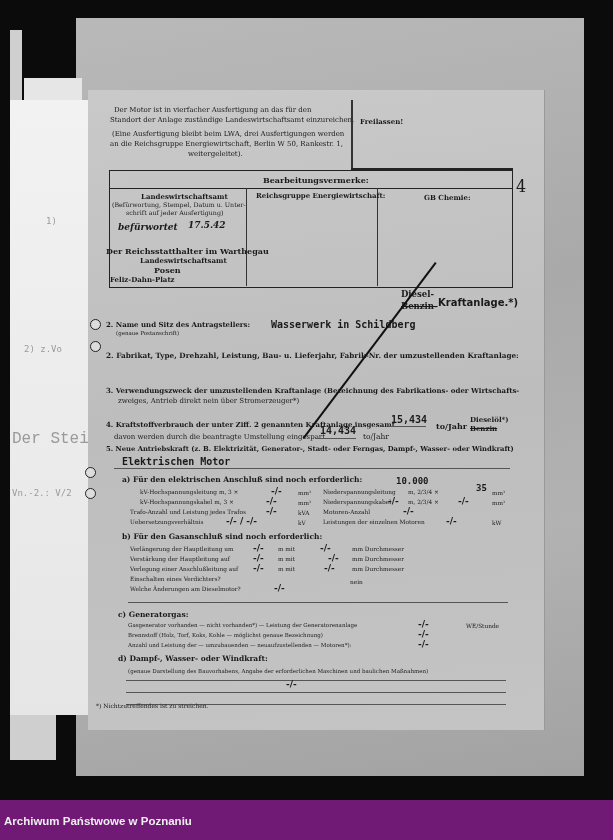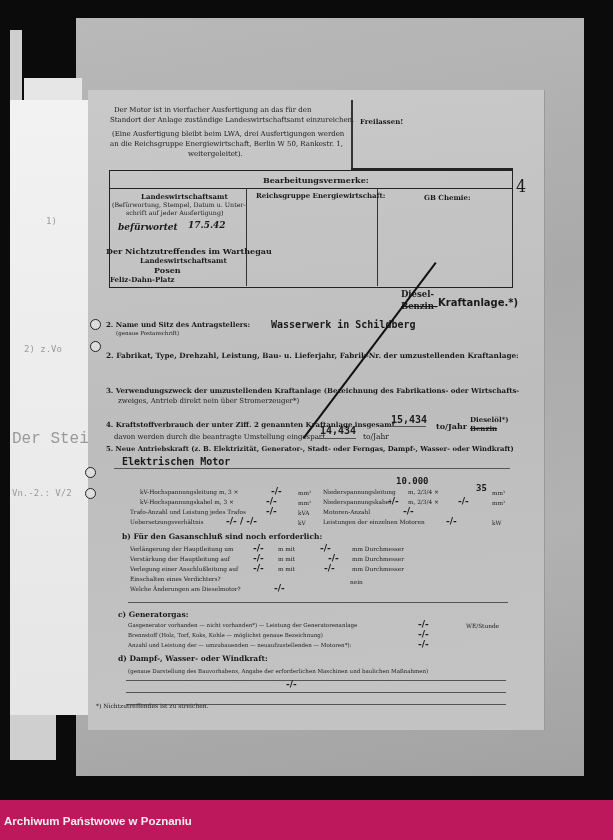--- a/index.html
+++ b/index.html
@@ -17,21 +17,21 @@
   .form { position:absolute; left:88px; top:90px; width:456px; height:640px;
      background:linear-gradient(175deg,#c9c9c9,#bdbdbd 50%,#c4c4c4); border-right:1px solid #999; }
   .t { position:absolute; white-space:nowrap; font-size:7px; line-height:1.15; }
   .b { font-weight:bold; }
   .hw { font-family:"DejaVu Sans Mono", monospace; font-weight:bold; font-size:10px; }
   .line { position:absolute; height:1px; background:#555; }
   .vline { position:absolute; width:1px; background:#333; }
   .box { position:absolute; border:1.5px solid #222; }
   .hole { position:absolute; width:9px; height:9px; border-radius:50%; border:1.5px solid #222; background:#ddd; }
   .dash { position:absolute; font-weight:bold; font-size:9px; }
-  .footer { position:absolute; left:0; top:800px; width:613px; height:40px; background:#be185d; }
+  .footer { position:absolute; left:0; top:800px; width:613px; height:40px; background:#701a75; }
   .footer span { position:absolute; left:4px; top:15px; color:#eee; font-family:"Liberation Sans", sans-serif;
      font-weight:bold; font-size:11.5px; }
   .diag2 { position:absolute; left:435px; top:262px; width:1.5px; height:220px; background:#111;
      transform-origin:top left; transform:rotate(37deg); }
 </style>
 </head>
 <body>
 
 <div class="scan"></div>
 <div class="back-sheet"></div>
@@ -61,21 +61,21 @@
   <div class="box" style="left:21px;top:80px;width:402px;height:116px"></div>
   <div class="line" style="left:21px;top:98px;width:404px;background:#222"></div>
   <div class="vline" style="left:158px;top:98px;height:98px"></div>
   <div class="vline" style="left:289px;top:98px;height:98px"></div>
   <div class="t b" style="left:175px;top:86px;font-size:8px">Bearbeitungsvermerke:</div>
   <div class="t b" style="left:53px;top:103px">Landeswirtschaftsamt</div>
   <div class="t" style="left:24px;top:111px;font-size:6.3px">(Befürwortung, Stempel, Datum u. Unter-</div>
   <div class="t" style="left:38px;top:119px;font-size:6.3px">schrift auf jeder Ausfertigung)</div>
   <div class="t" style="left:30px;top:132px;font-style:italic;font-weight:bold;font-size:9px">befürwortet</div>
   <div class="t" style="left:100px;top:130px;font-style:italic;font-weight:bold;font-size:9px">17.5.42</div>
-  <div class="t b" style="left:18px;top:157px;font-size:8px">Der Nichtzutreffendes im Warthegau</div>
+  <div class="t b" style="left:18px;top:157px;font-size:8px">Der Reichsstatthalter im Warthegau</div>
   <div class="t b" style="left:52px;top:167px">Landeswirtschaftsamt</div>
   <div class="t b" style="left:66px;top:176px;font-size:8px">Posen</div>
   <div class="t b" style="left:22px;top:186px">Feliz-Dahn-Platz</div>
   <div class="t b" style="left:168px;top:102px">Reichsgruppe Energiewirtschaft:</div>
   <div class="t b" style="left:336px;top:104px">GB Chemie:</div>
 
   <div class="t b" style="left:313px;top:200px;font-size:8.5px">Diesel-</div>
   <div class="t b" style="left:313px;top:212px;font-size:8.5px;text-decoration:line-through">Benzin-</div>
   <div class="t b" style="left:350px;top:207px;font-size:10px;font-family:'DejaVu Sans',sans-serif">Kraftanlage.*)</div>
 
@@ -96,20 +96,21 @@
   <div class="t b" style="left:382px;top:335px;text-decoration:line-through">Benzin</div>
   <div class="t" style="left:26px;top:343px">davon werden durch die beantragte Umstellung eingespart</div>
   <div class="t hw" style="left:232px;top:335px">14,434</div>
   <div class="line" style="left:228px;top:348px;width:40px"></div>
   <div class="t" style="left:275px;top:343px;font-size:7.5px">to/Jahr</div>
 
   <div class="t b" style="left:18px;top:356px;font-size:6.8px">5. Neue Antriebskraft (z. B. Elektrizität, Generator-, Stadt- oder Ferngas, Dampf-, Wasser- oder Windkraft)</div>
   <div class="t hw" style="left:34px;top:366px">Elektrischen Motor</div>
   <div class="line" style="left:26px;top:378px;width:396px"></div>
 
+  <div class="t b" style="left:34px;top:386px;font-size:7.5px">a) Für den elektrischen Anschluß sind noch erforderlich:</div>
   <div class="t" style="left:52px;top:399px;font-size:5.8px">kV-Hochspannungsleitung m, 3 ×</div>
   <div class="dash" style="left:183px;top:396px">-/-</div>
   <div class="t" style="left:210px;top:400px;font-size:5.8px">mm²</div>
   <div class="t" style="left:52px;top:409px;font-size:5.8px">kV-Hochspannungskabel m, 3 ×</div>
   <div class="dash" style="left:178px;top:406px">-/-</div>
   <div class="t" style="left:210px;top:410px;font-size:5.8px">mm²</div>
   <div class="t" style="left:42px;top:419px;font-size:5.8px">Trafo-Anzahl und Leistung jedes Trafos</div>
   <div class="dash" style="left:178px;top:416px">-/-</div>
   <div class="t" style="left:210px;top:420px;font-size:5.8px">kVA</div>
   <div class="t" style="left:42px;top:429px;font-size:5.8px">Uebersetzungsverhältnis</div>

